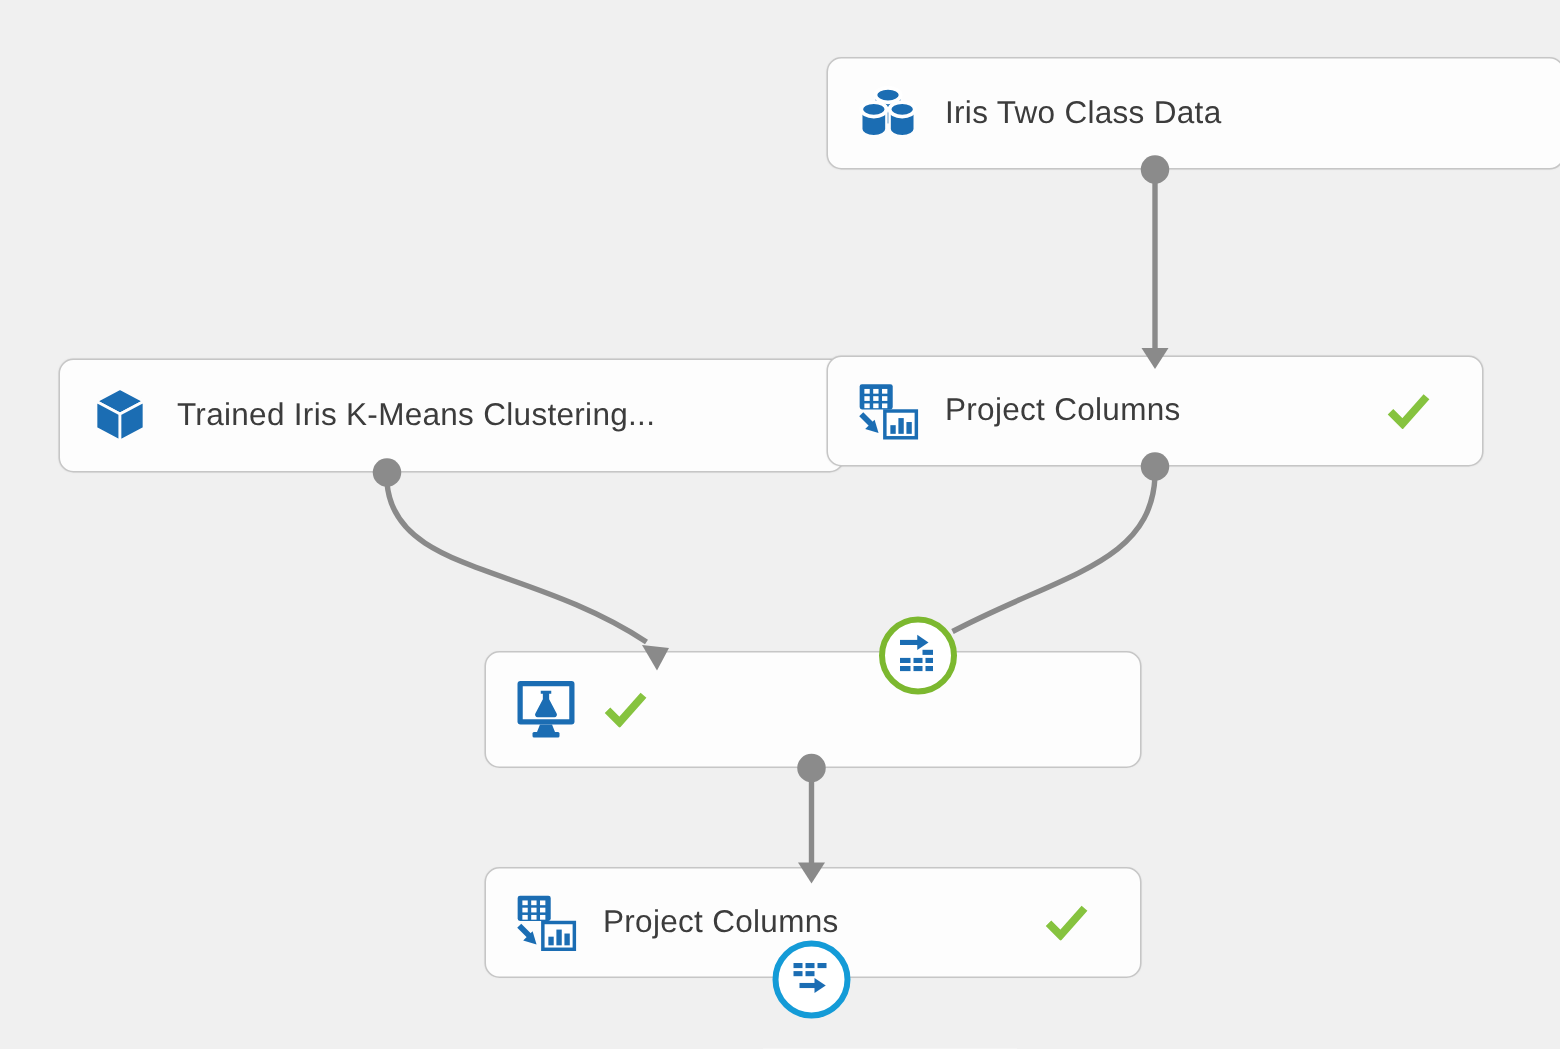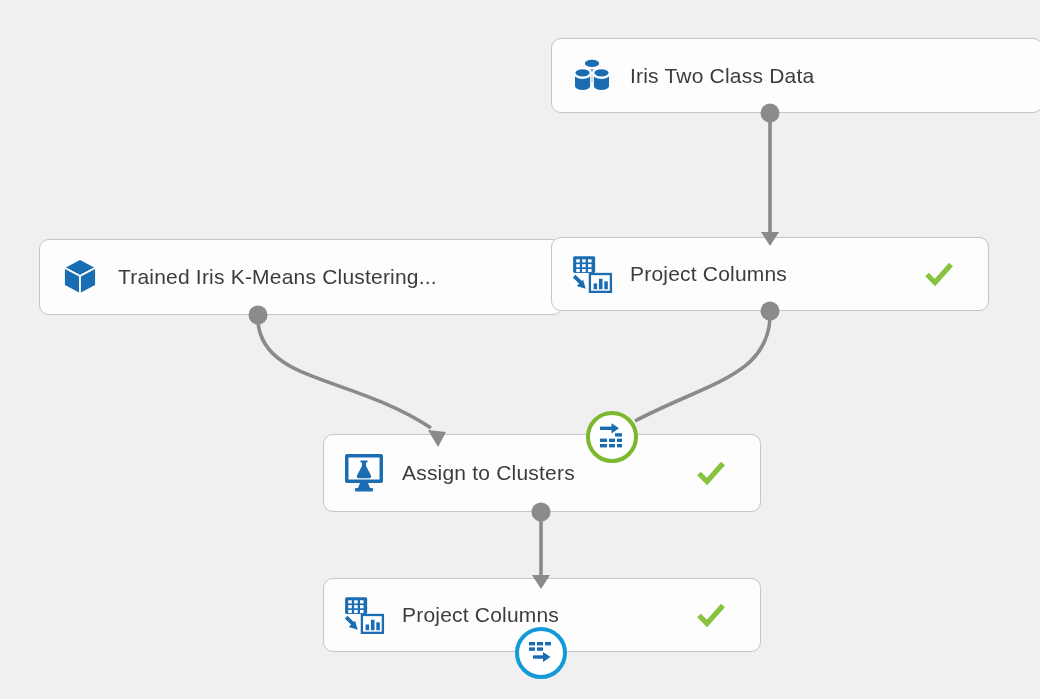--- a/index.html
+++ b/index.html
@@ -134,21 +134,20 @@
   <div class="node" style="left:323px;top:434px;width:438px;height:78px">
     <span class="icon">
       <svg width="42" height="42" viewBox="0 0 42 42">
         <rect x="2" y="2" width="38" height="29" rx="2" fill="#1b6db3"></rect>
         <rect x="5.5" y="5.5" width="31" height="22" fill="#ffffff"></rect>
         <path d="M17.5 8.5 h7 v2 h-1.4 v3.6 l5 9.6 a1.7 1.7 0 0 1 -1.5 2.5 h-11.2 a1.7 1.7 0 0 1 -1.5 -2.5 l5 -9.6 V10.5 h-1.4 z" fill="#1b6db3"></path>
         <polygon points="17,31 25,31 27,36 15,36" fill="#1b6db3"></polygon>
         <rect x="12" y="36" width="18" height="3.6" rx="1" fill="#1b6db3"></rect>
       </svg>
     </span>
-    <span class="label">Assign to Clusters</span>
     <span class="check">
       <svg width="30" height="24" viewBox="0 0 30 24">
         <path d="M3 12.5 L11 20.5 L27 2.5" fill="none" stroke="#86c33f" stroke-width="5.2"></path>
       </svg>
     </span>
   </div>
 
   <div class="node" style="left:323px;top:578px;width:438px;height:74px">
     <span class="icon">
       <svg width="42" height="40" viewBox="0 0 40 38">

